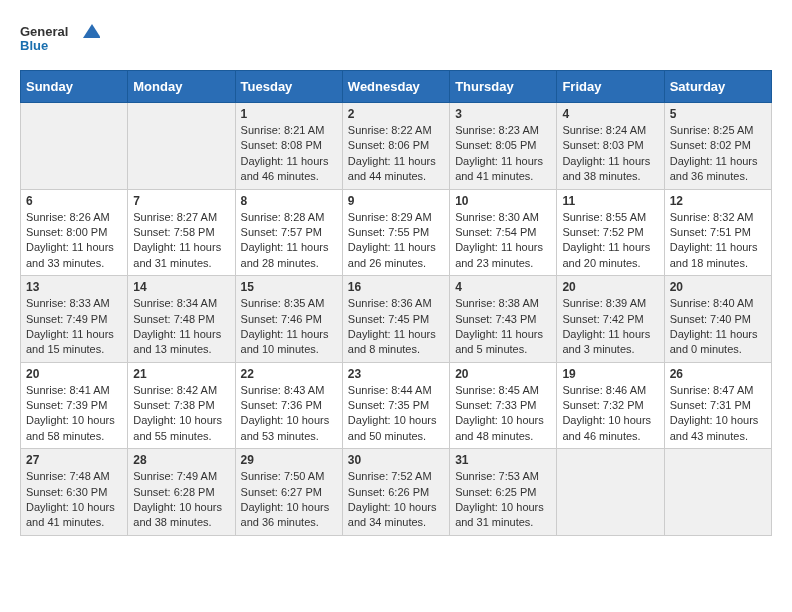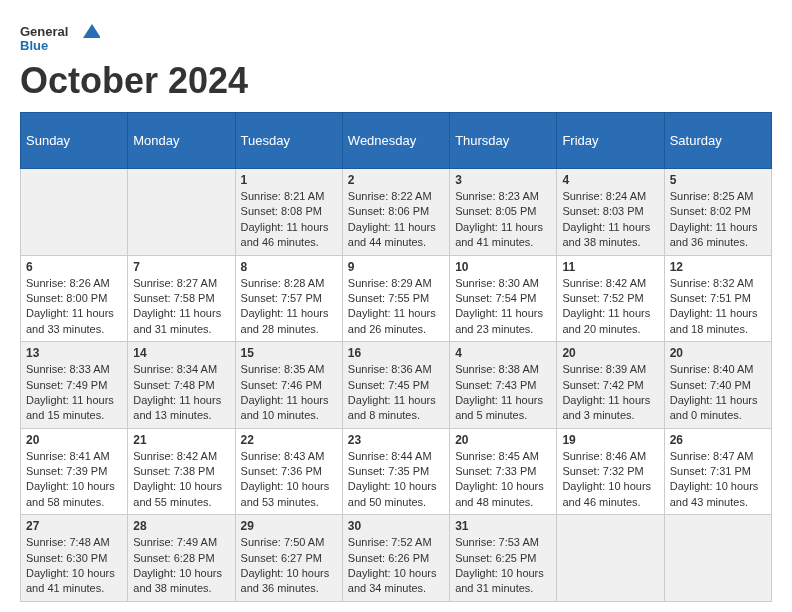--- a/index.html
+++ b/index.html
@@ -5,24 +5,23 @@
     * { box-sizing: border-box; margin: 0; padding: 0; }
     body {
       font-family: Arial, sans-serif;
       background: #fff;
       width: 792px;
       min-height: 612px;
       padding: 20px;
     }
     .header-area {
       display: flex;
-      justify-content: flex-start;
+      justify-content: space-between;
       align-items: flex-start;
       margin-bottom: 10px;
-      flex-direction: column;
     }
     .logo {
       display: flex;
       align-items: center;
       gap: 4px;
     }
     .title-area {
       text-align: right;
     }
     .month-title {
@@ -36,23 +35,23 @@
     }
     table {
       width: 100%;
       border-collapse: collapse;
       table-layout: fixed;
     }
     thead tr th {
       background-color: #2a6db5;
       color: #fff;
       text-align: left;
-      padding: 20px 5px;
+      padding: 8px 5px;
       font-size: 13px;
-      font-weight: normal;
+      font-weight: bold;
       border: 1px solid #1a5a9a;
     }
     tbody tr td {
       border: 1px solid #ccc;
       vertical-align: top;
       padding: 4px 5px;
       font-size: 10.5px;
       color: #333;
       height: 78px;
     }
@@ -78,21 +77,20 @@
 
 <div class="header-area">
   <div class="logo">
       <svg viewBox="0 0 80 40" width="80" height="40">
     <text x="0" y="16" font-size="13" font-weight="bold" fill="#333" font-family="Arial">General</text>
     <text x="0" y="30" font-size="13" font-weight="bold" fill="#1a6faf" font-family="Arial">Blue</text>
     <polygon points="72,4 63,18 81,18" fill="#2a6db5"></polygon>
   </svg>
     </div>
   <div class="title-area">
-    <div class="month-title">October 2024</div>
   </div>
 </div>
 
 <table>
   <thead>
     <tr>
     <th>Sunday</th>
         <th>Monday</th>
         <th>Tuesday</th>
         <th>Wednesday</th>
@@ -162,21 +160,21 @@
 Daylight: 11 hours and 26 minutes.</div>
         </td>
         <td>
           <div class="day-num">10</div>
           <div class="day-info">Sunrise: 8:30 AM
 Sunset: 7:54 PM
 Daylight: 11 hours and 23 minutes.</div>
         </td>
         <td>
           <div class="day-num">11</div>
-          <div class="day-info">Sunrise: 8:42 AM
+          <div class="day-info">Sunrise: 8:55 AM
 Sunset: 7:52 PM
 Daylight: 11 hours and 20 minutes.</div>
         </td>
         <td>
           <div class="day-num">12</div>
           <div class="day-info">Sunrise: 8:32 AM
 Sunset: 7:51 PM
 Daylight: 11 hours and 18 minutes.</div>
         </td>
       </tr>

